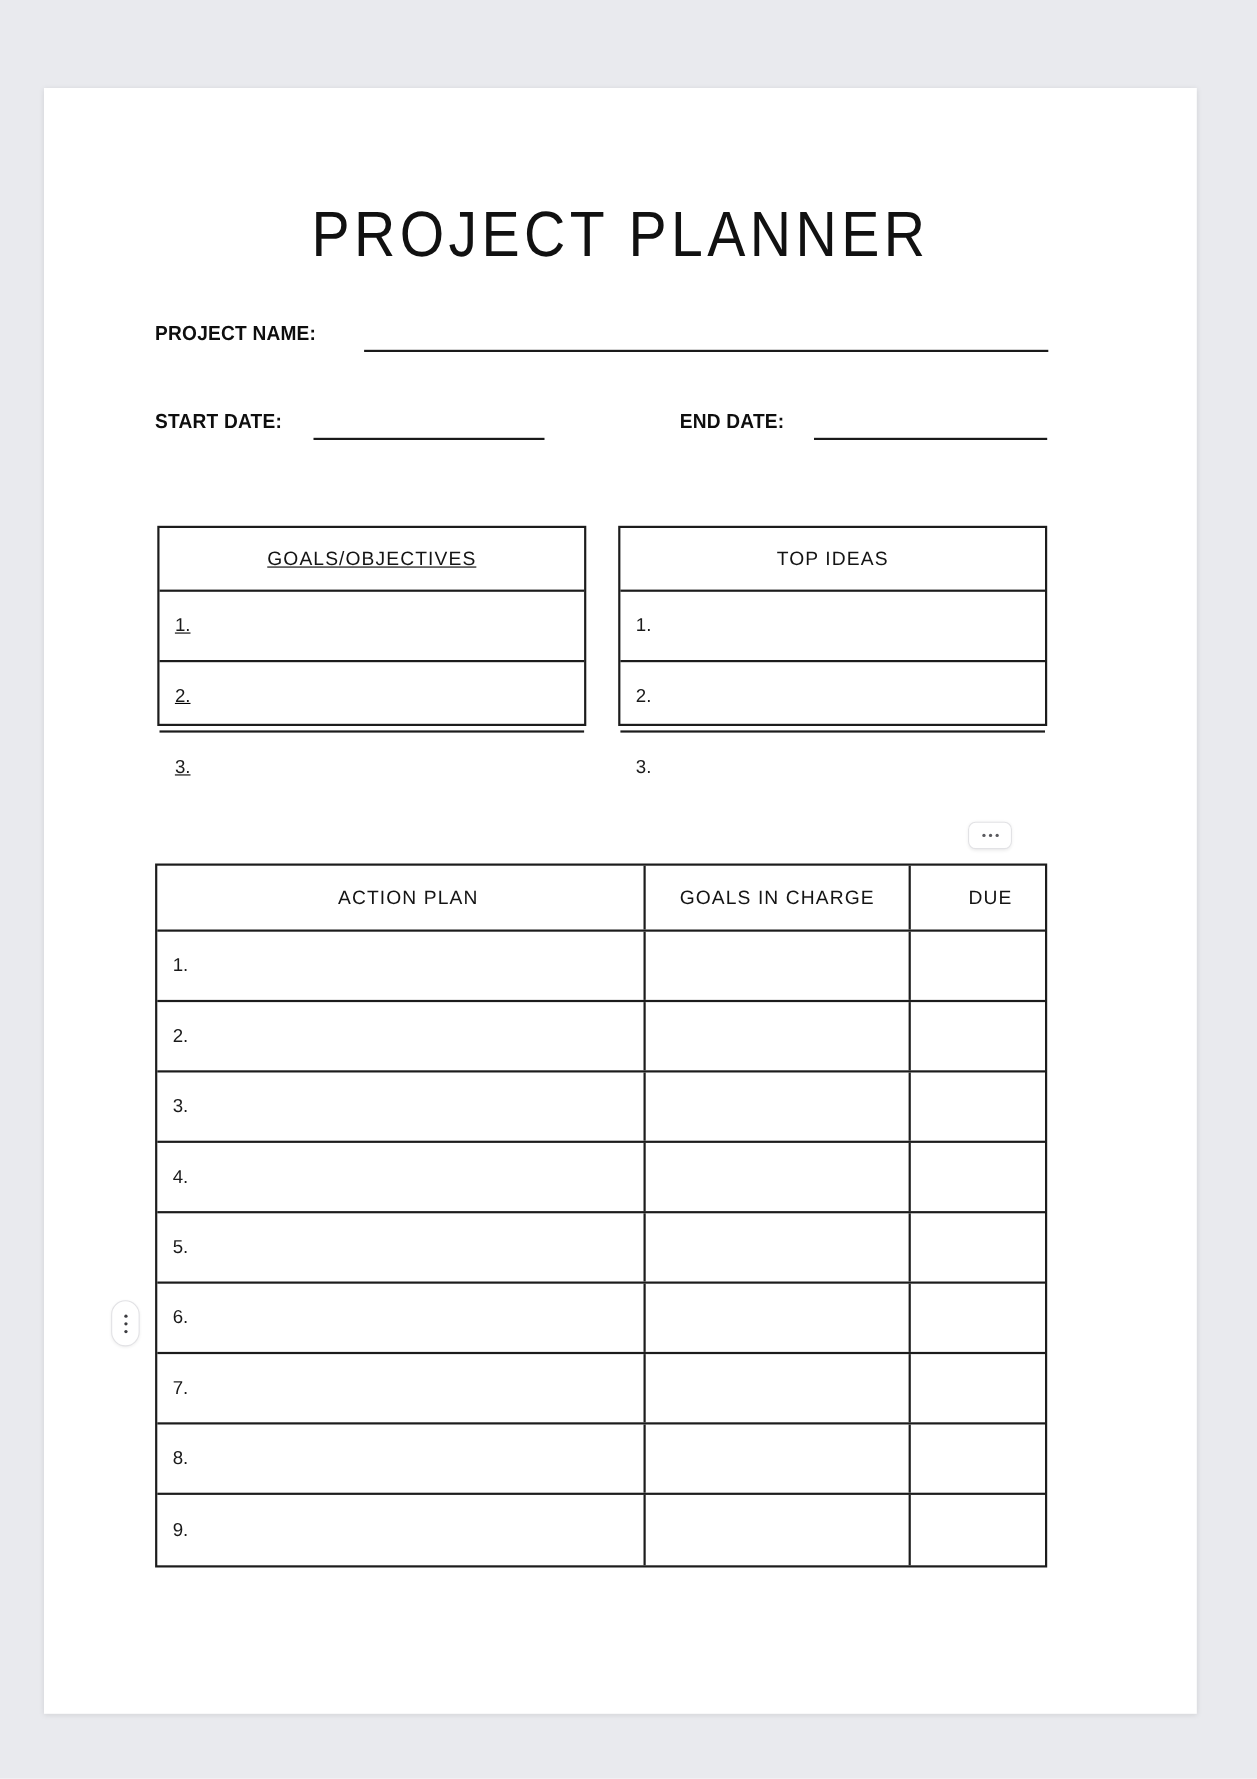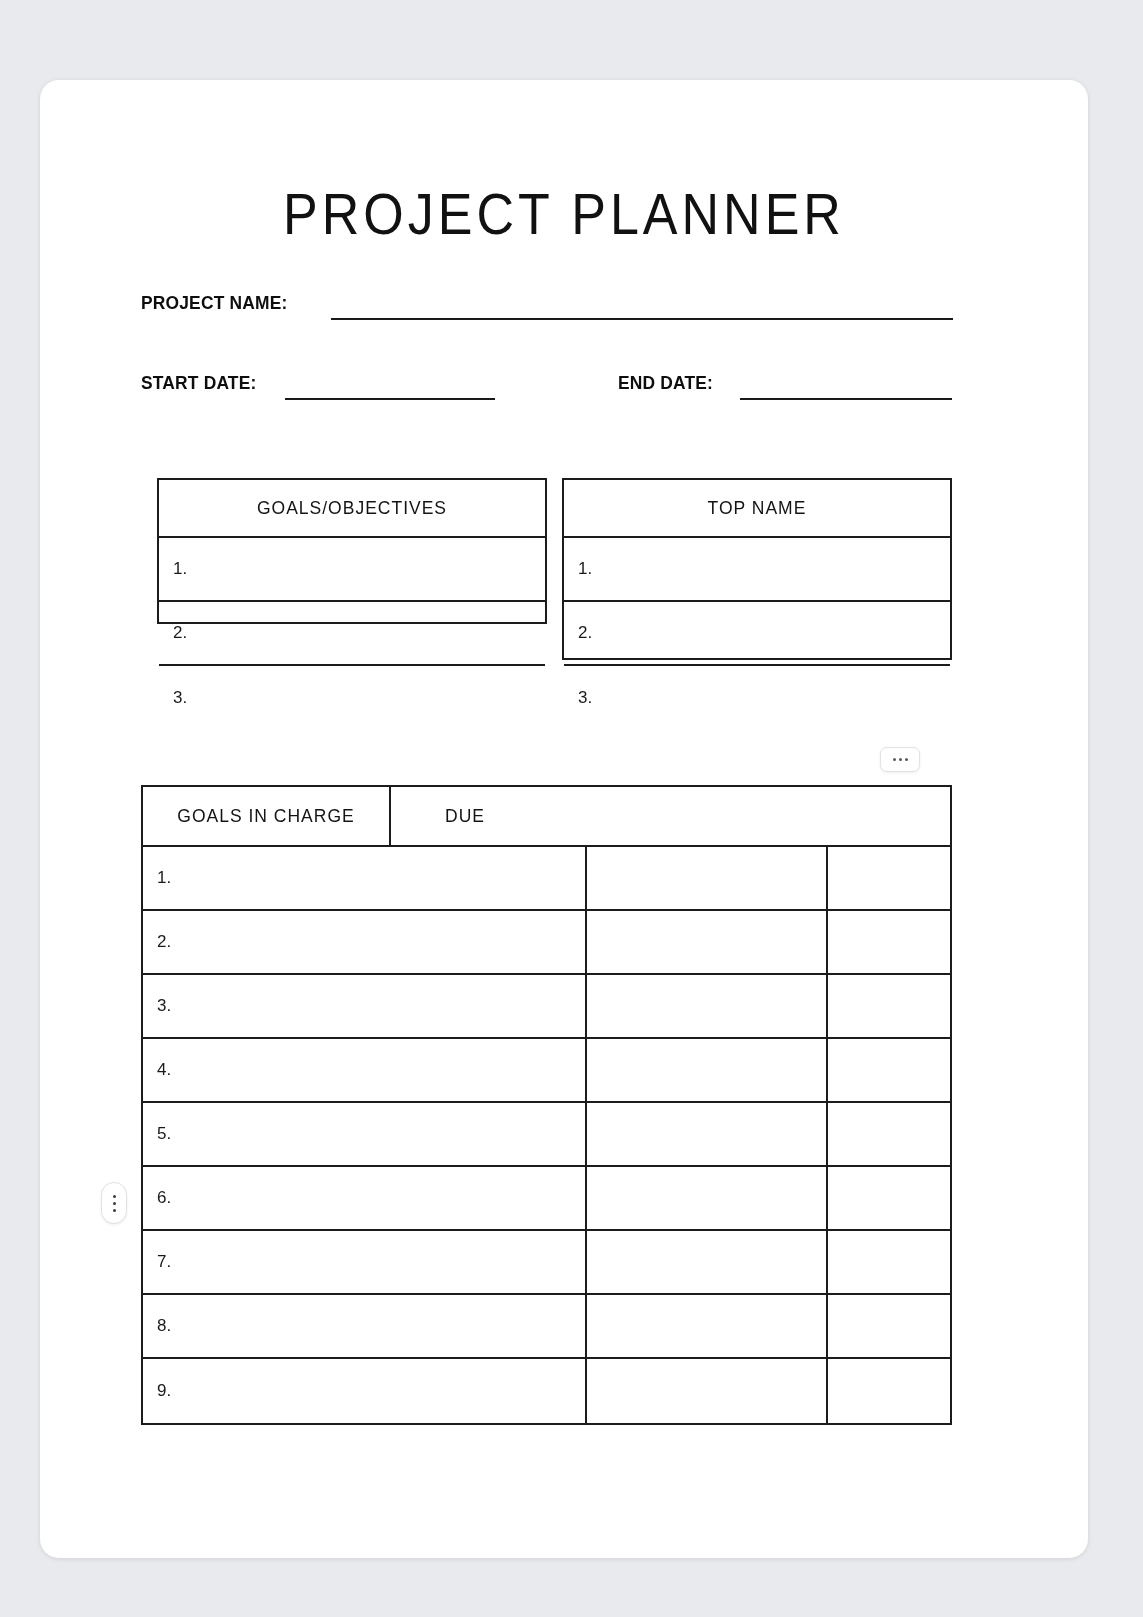--- a/index.html
+++ b/index.html
@@ -18,21 +18,20 @@
 
   
   #page-sheet {
     position: absolute;
     left: 40px;
     top: 80px;
     width: 1048px;
     height: 1478px;
     background: #ffffff;
     box-shadow: 0 1px 5px rgba(0,0,0,0.10);
-    border-radius: 19px;
   }
 
   
   #planner-title {
     position: absolute;
     left: 0;
     top: 100px;
     width: 1048px;
     text-align: center;
     font-family: "Liberation Sans", sans-serif;
@@ -104,21 +103,21 @@
     padding-left: 14px;
   }
   .box-row:last-child { border-bottom: none; }
   .row-num {
     font-family: "Liberation Sans", sans-serif;
     font-weight: 400;
     font-size: 17px;
     color: #1a1a1a;
   }
 
-  #goals-box { left: 117px; top: 398px; width: 390px; height: 146px; }
+  #goals-box { left: 103px; top: 398px; width: 390px; height: 182px; text-decoration: underline; }
   #ideas-box { left: 522px; top: 398px; width: 390px; height: 182px; }
 
   
   #more-options-button {
     position: absolute;
     left: 840px;
     top: 667px;
     width: 40px;
     height: 25px;
     border: 1px solid #e2e2e5;
@@ -230,21 +229,21 @@
     <div class="box-row">
       <span class="row-num">2.</span>
     </div>
     <div class="box-row">
       <span class="row-num">3.</span>
     </div>
   </div>
 
   <div class="grid-box" id="ideas-box">
     <div class="box-head">
-      <span class="box-head-text">TOP NAME</span>
+      <span class="box-head-text">TOP IDEAS</span>
     </div>
     <div class="box-row">
       <span class="row-num">1.</span>
     </div>
     <div class="box-row">
       <span class="row-num">2.</span>
     </div>
     <div class="box-row">
       <span class="row-num">3.</span>
     </div>
@@ -258,20 +257,23 @@
 
   <div id="drag-handle-button">
     <span class="dot"></span>
     <span class="dot"></span>
     <span class="dot"></span>
   </div>
 
   <div id="action-plan-table">
 
     <div class="ap-row ap-head-row">
+      <div class="ap-cell ap-c1">
+        <span class="ap-head-text">ACTION PLAN</span>
+      </div>
       <div class="ap-cell ap-c2">
         <span class="ap-head-text">GOALS IN CHARGE</span>
       </div>
       <div class="ap-cell ap-c3">
         <span class="ap-head-text">DUE</span>
       </div>
     </div>
 
     <div class="ap-row ap-body-row">
       <div class="ap-cell ap-c1">

